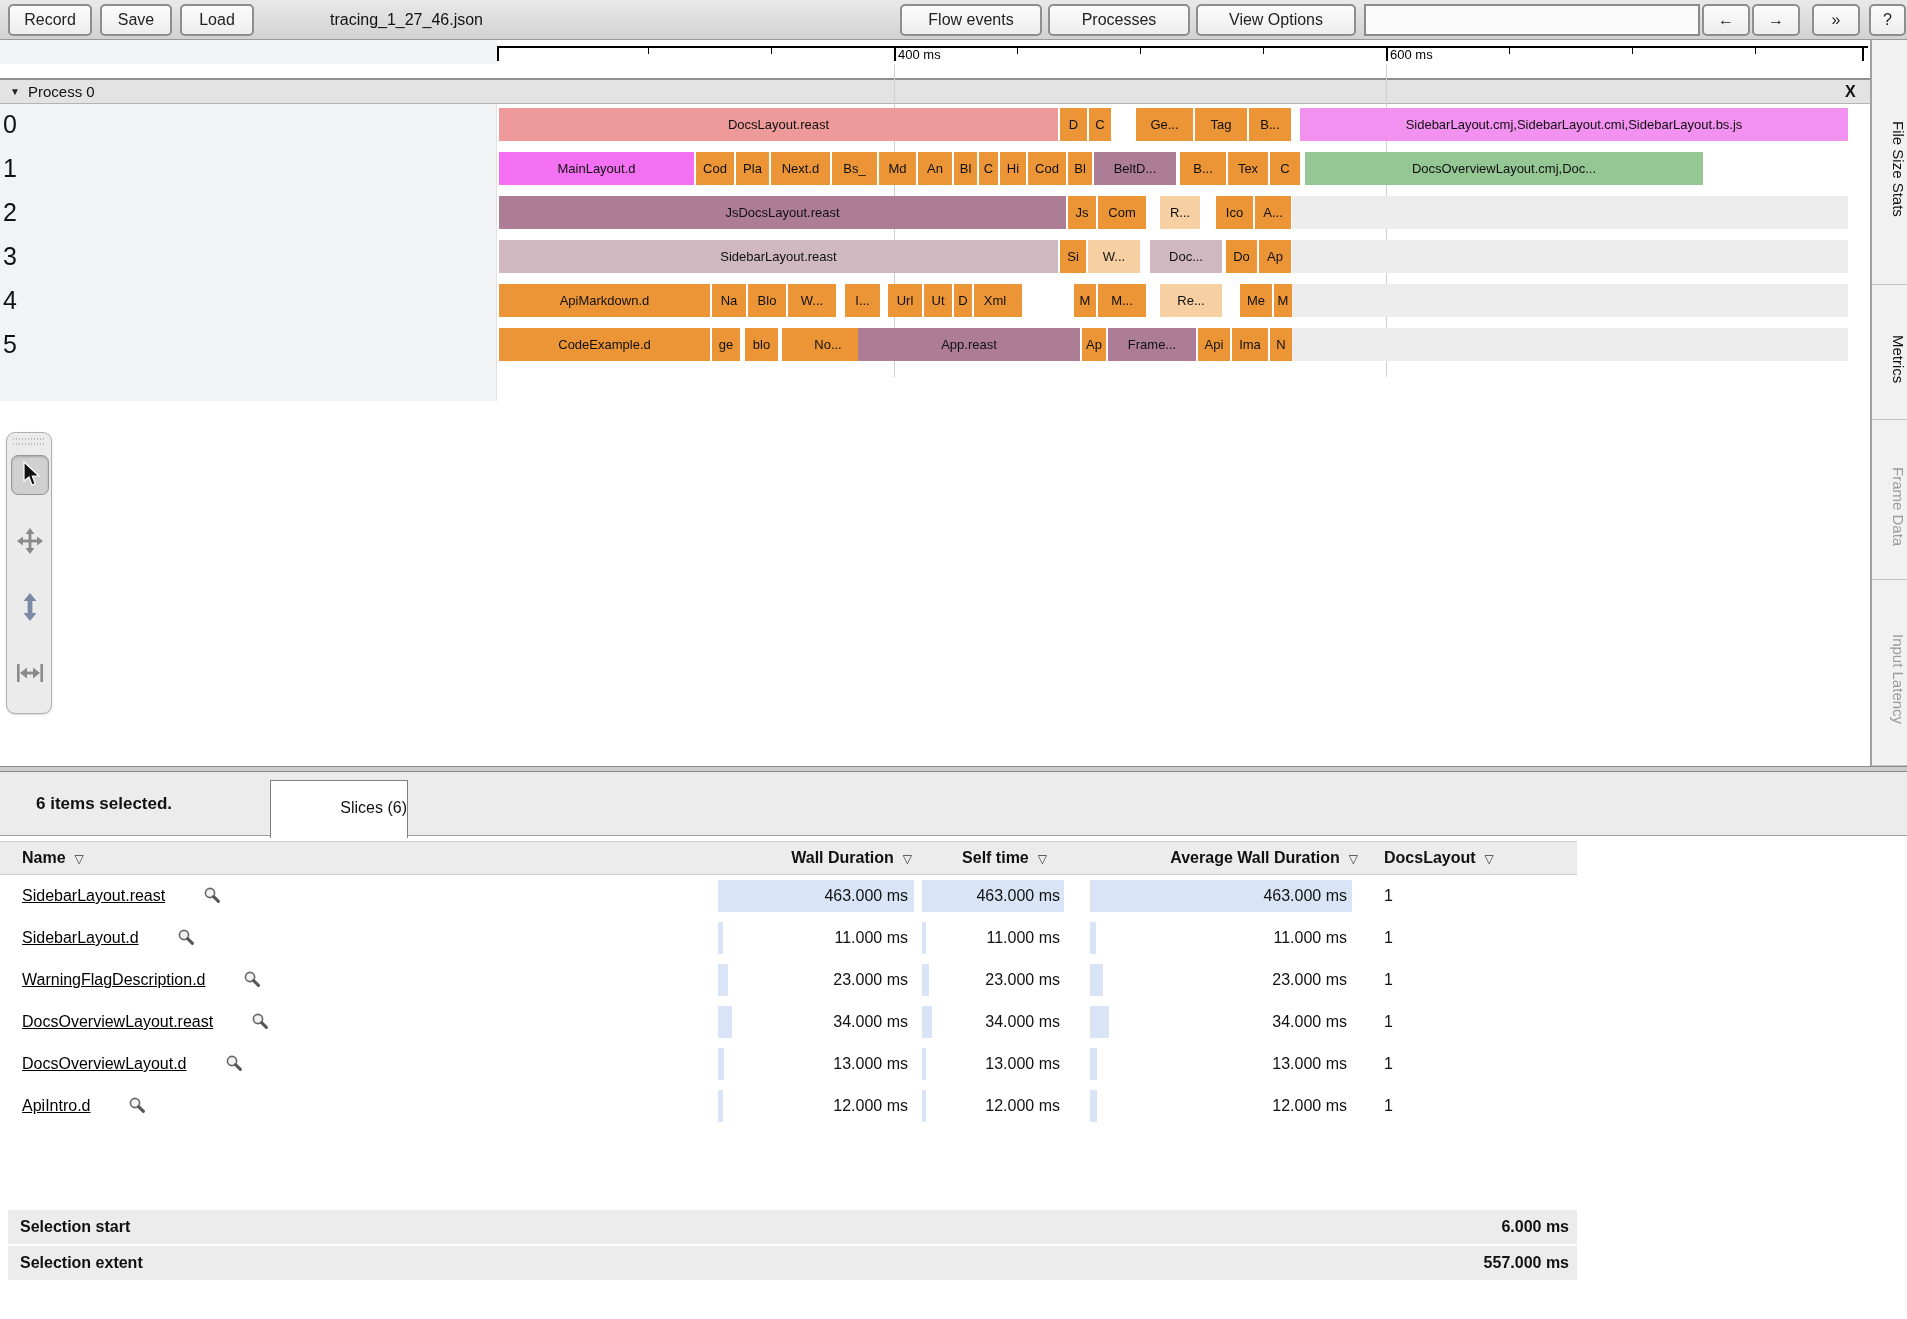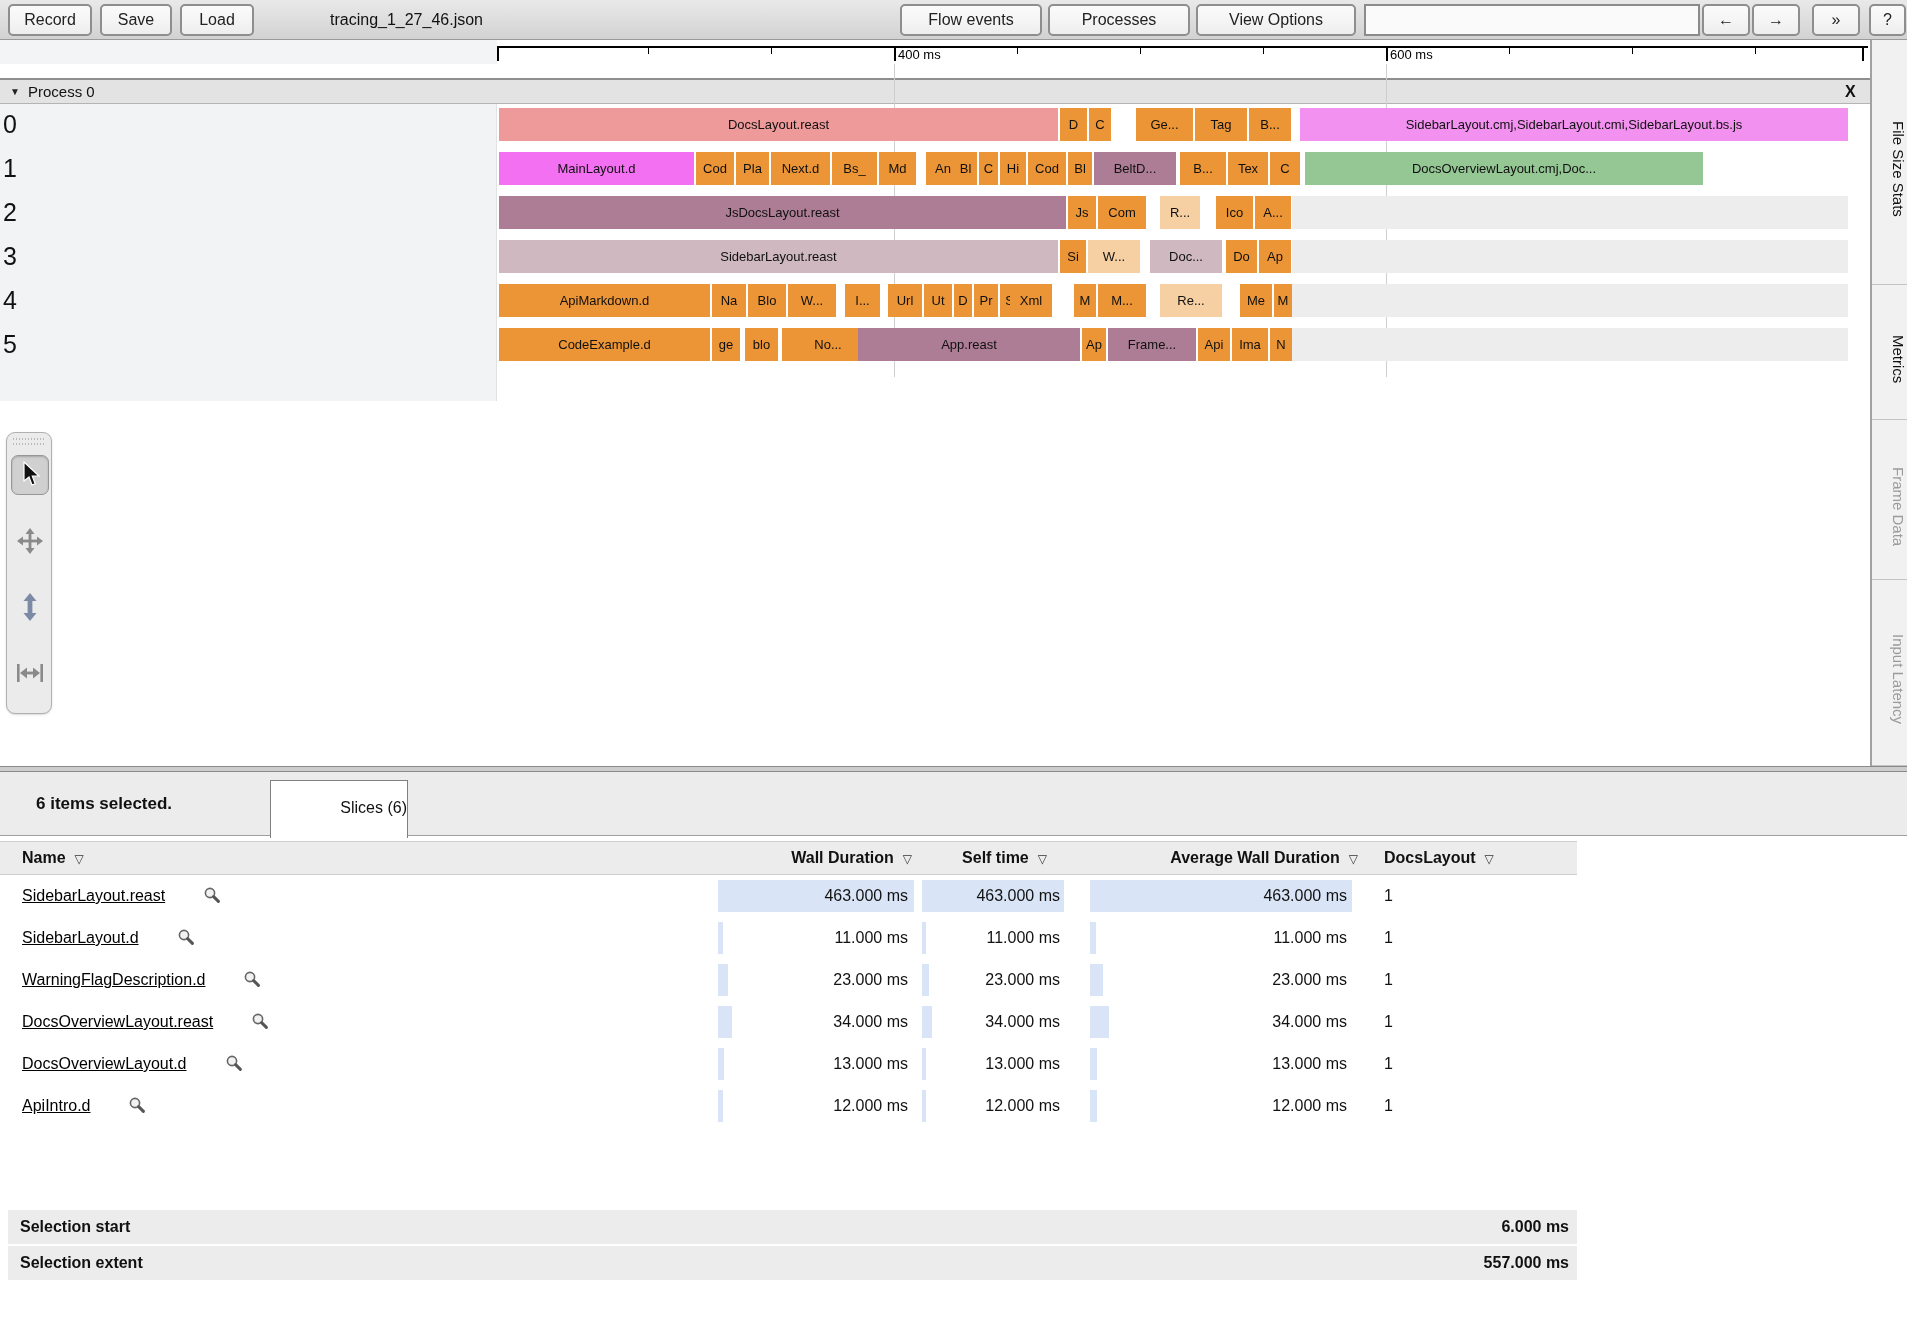--- a/index.html
+++ b/index.html
@@ -157,21 +157,21 @@
         <div class="slice" style="top: 44px; left: 1195px; width: 52px; background: rgb(236, 149, 55);">Tag</div>
         <div class="slice" style="top: 44px; left: 1249px; width: 42px; background: rgb(236, 149, 55);">B...</div>
         <div class="slice" style="top: 44px; left: 1300px; width: 548px; background: rgb(242, 145, 239);">SidebarLayout.cmj,SidebarLayout.cmi,SidebarLayout.bs.js</div>
         <div class="row-num" style="top: 88px;">1</div>
         <div class="slice" style="top: 88px; left: 499px; width: 195px; background: rgb(244, 112, 243);">MainLayout.d</div>
         <div class="slice" style="top: 88px; left: 696px; width: 38px; background: rgb(236, 149, 55);">Cod</div>
         <div class="slice" style="top: 88px; left: 736px; width: 33px; background: rgb(236, 149, 55);">Pla</div>
         <div class="slice" style="top: 88px; left: 771px; width: 59px; background: rgb(236, 149, 55);">Next.d</div>
         <div class="slice" style="top: 88px; left: 832px; width: 45px; background: rgb(236, 149, 55);">Bs_</div>
         <div class="slice" style="top: 88px; left: 879px; width: 37px; background: rgb(236, 149, 55);">Md</div>
-        <div class="slice" style="top: 88px; left: 918px; width: 34px; background: rgb(236, 149, 55); margin-left: 8px;">An</div>
+        <div class="slice" style="top: 88px; left: 918px; width: 34px; background: rgb(236, 149, 55);">An</div>
         <div class="slice" style="top: 88px; left: 954px; width: 23px; background: rgb(236, 149, 55);">Bl</div>
         <div class="slice" style="top: 88px; left: 979px; width: 19px; background: rgb(236, 149, 55);">C</div>
         <div class="slice" style="top: 88px; left: 1000px; width: 26px; background: rgb(236, 149, 55);">Hi</div>
         <div class="slice" style="top: 88px; left: 1028px; width: 38px; background: rgb(236, 149, 55);">Cod</div>
         <div class="slice" style="top: 88px; left: 1068px; width: 24px; background: rgb(236, 149, 55);">Bl</div>
         <div class="slice" style="top: 88px; left: 1094px; width: 82px; background: rgb(173, 125, 150);">BeltD...</div>
         <div class="slice" style="top: 88px; left: 1180px; width: 46px; background: rgb(236, 149, 55);">B...</div>
         <div class="slice" style="top: 88px; left: 1228px; width: 40px; background: rgb(236, 149, 55);">Tex</div>
         <div class="slice" style="top: 88px; left: 1270px; width: 30px; background: rgb(236, 149, 55);">C</div>
         <div class="slice" style="top: 88px; left: 1305px; width: 398px; background: rgb(148, 199, 148);">DocsOverviewLayout.cmj,Doc...</div>
@@ -196,21 +196,21 @@
         <div class="slice" style="top: 220px; left: 499px; width: 211px; background: rgb(236, 149, 55);">ApiMarkdown.d</div>
         <div class="slice" style="top: 220px; left: 712px; width: 34px; background: rgb(236, 149, 55);">Na</div>
         <div class="slice" style="top: 220px; left: 748px; width: 38px; background: rgb(236, 149, 55);">Blo</div>
         <div class="slice" style="top: 220px; left: 788px; width: 48px; background: rgb(236, 149, 55);">W...</div>
         <div class="slice" style="top: 220px; left: 845px; width: 35px; background: rgb(236, 149, 55);">I...</div>
         <div class="slice" style="top: 220px; left: 888px; width: 34px; background: rgb(236, 149, 55);">Url</div>
         <div class="slice" style="top: 220px; left: 924px; width: 28px; background: rgb(236, 149, 55);">Ut</div>
         <div class="slice" style="top: 220px; left: 954px; width: 18px; background: rgb(236, 149, 55);">D</div>
         <div class="slice" style="top: 220px; left: 974px; width: 24px; background: rgb(236, 149, 55);">Pr</div>
         <div class="slice" style="top: 220px; left: 1000px; width: 22px; background: rgb(236, 149, 55);">Si</div>
-        <div class="slice" style="top: 220px; left: 1010px; width: 42px; background: rgb(236, 149, 55);">Xml</div>
+        <div class="slice" style="top: 220px; left: 974px; width: 42px; background: rgb(236, 149, 55);">Xml</div>
         <div class="slice" style="top: 220px; left: 1074px; width: 22px; background: rgb(236, 149, 55);">M</div>
         <div class="slice" style="top: 220px; left: 1098px; width: 48px; background: rgb(236, 149, 55);">M...</div>
         <div class="slice" style="top: 220px; left: 1160px; width: 62px; background: rgb(246, 207, 162);">Re...</div>
         <div class="slice" style="top: 220px; left: 1240px; width: 32px; background: rgb(236, 149, 55);">Me</div>
         <div class="slice" style="top: 220px; left: 1274px; width: 18px; background: rgb(236, 149, 55);">M</div>
         <div class="row-num" style="top: 264px;">5</div>
         <div class="tail-shade" style="top: 264px;"></div>
         <div class="slice" style="top: 264px; left: 499px; width: 211px; background: rgb(236, 149, 55);">CodeExample.d</div>
         <div class="slice" style="top: 264px; left: 712px; width: 28px; background: rgb(236, 149, 55);">ge</div>
         <div class="slice" style="top: 264px; left: 745px; width: 33px; background: rgb(236, 149, 55);">blo</div>

